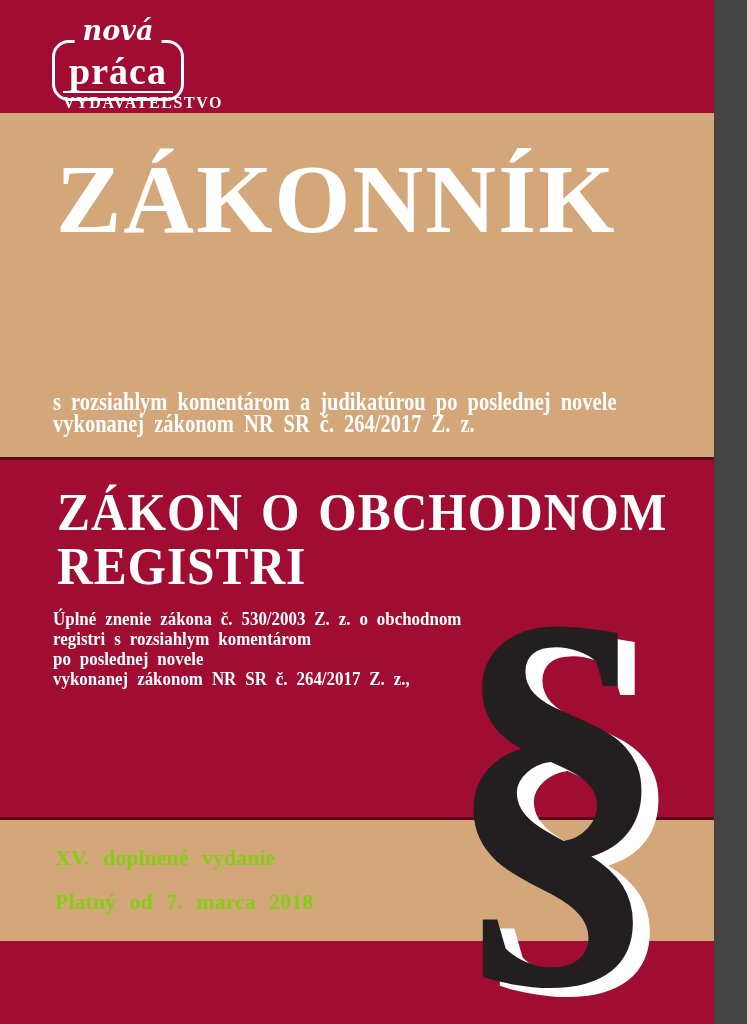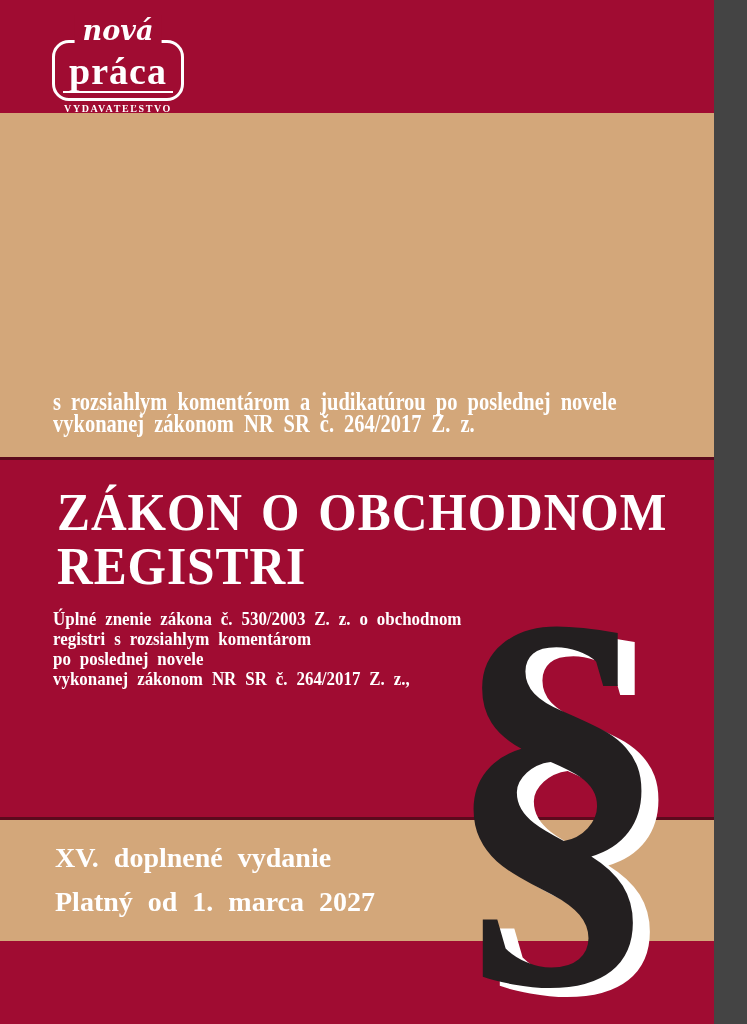--- a/index.html
+++ b/index.html
@@ -37,24 +37,24 @@
     font-style:italic;font-weight:bold;
     font-size:27px;line-height:32px;
     white-space:nowrap;
   }
   .logo-praca{
     text-align:center;color:#ffffff;
     font-weight:bold;font-size:38px;line-height:38px;
     letter-spacing:1px;margin-top:9px;
   }
   .logo-tagline{
-    margin:1px 8px 0 8px;padding-top:10px;
+    margin:1px 8px 0 8px;padding-top:4px;
     border-top:2px solid #ffffff;
     text-align:center;color:#ffffff;
-    font-weight:bold;font-size:10px;line-height:11px;
+    font-weight:bold;font-size:16px;line-height:11px;
     letter-spacing:1.6px;white-space:nowrap;
   }
 
   
   .main-title{
     position:absolute;left:56px;top:148px;
     color:#ffffff;font-weight:bold;
     font-size:98px;line-height:102px;letter-spacing:2px;
     white-space:nowrap;z-index:2;
   }
@@ -89,22 +89,22 @@
     font-weight:bold;
     font-size:450px;line-height:450px;
     color:#231f20;
     text-shadow:17px 9px 0 #ffffff;
     z-index:5;
   }
 
   
   .edition{
     position:absolute;left:55px;top:836px;
-    color:#ffffff;font-weight:bold;
-    font-size:28px;line-height:44px;word-spacing:8px;
+    color:#84cc16;font-weight:bold;
+    font-size:22px;line-height:44px;word-spacing:8px;
     white-space:nowrap;z-index:2;
   }
 </style>
 </head>
 <body>
 
 <div class="cover">
 
   <div class="band band-top"></div>
   <div class="band band-title"></div>
@@ -112,20 +112,21 @@
   <div class="band band-edition"></div>
   <div class="band band-footer"></div>
 
   <div class="logo-box">
     <div class="logo-nova">nová</div>
     <div class="logo-praca">práca</div>
     <div class="logo-tagline">VYDAVATEĽSTVO</div>
   </div>
 
   <div class="main-title">
+    <div>ZÁKONNÍK</div>
   </div>
 
   <div class="main-subtitle">
     <div>s rozsiahlym komentárom a judikatúrou po poslednej novele</div>
     <div>vykonanej zákonom NR SR č. 264/2017 Z. z.</div>
   </div>
 
   <div class="section-title">
     <div>ZÁKON O OBCHODNOM</div>
     <div>REGISTRI</div>
@@ -135,16 +136,16 @@
     <div>Úplné znenie zákona č. 530/2003 Z. z. o obchodnom</div>
     <div>registri s rozsiahlym komentárom</div>
     <div>po poslednej novele</div>
     <div>vykonanej zákonom NR SR č. 264/2017 Z. z.,</div>
   </div>
 
   <div class="paragraph-glyph">§</div>
 
   <div class="edition">
     <div>XV. doplnené vydanie</div>
-    <div>Platný od 1. marca 2027</div>
+    <div>Platný od 7. marca 2018</div>
   </div>
 
 </div>
 
 </body></html>

